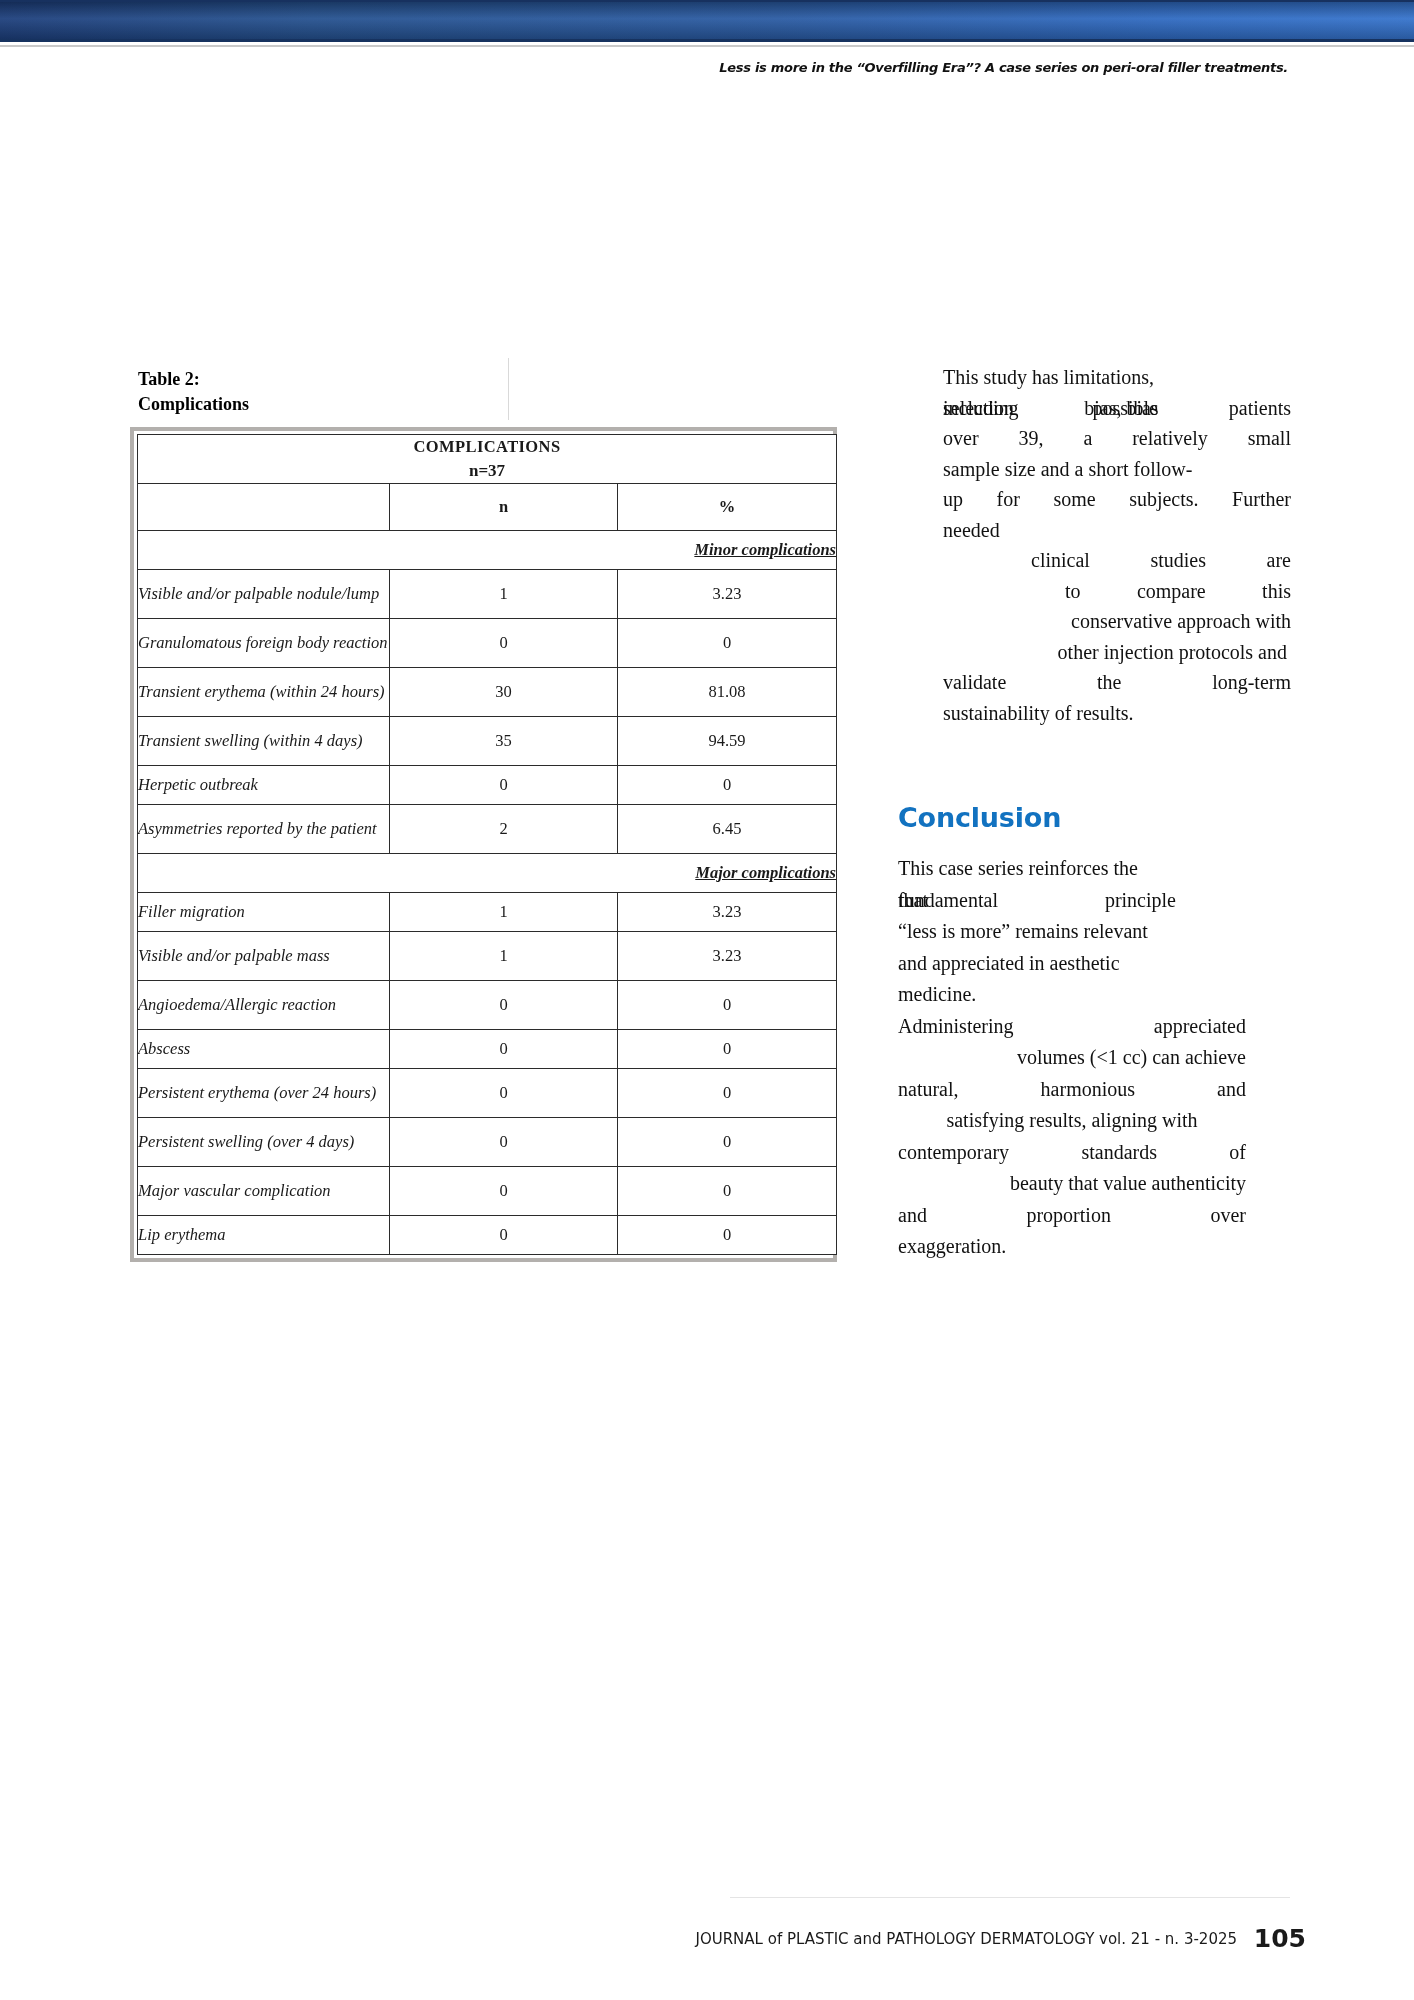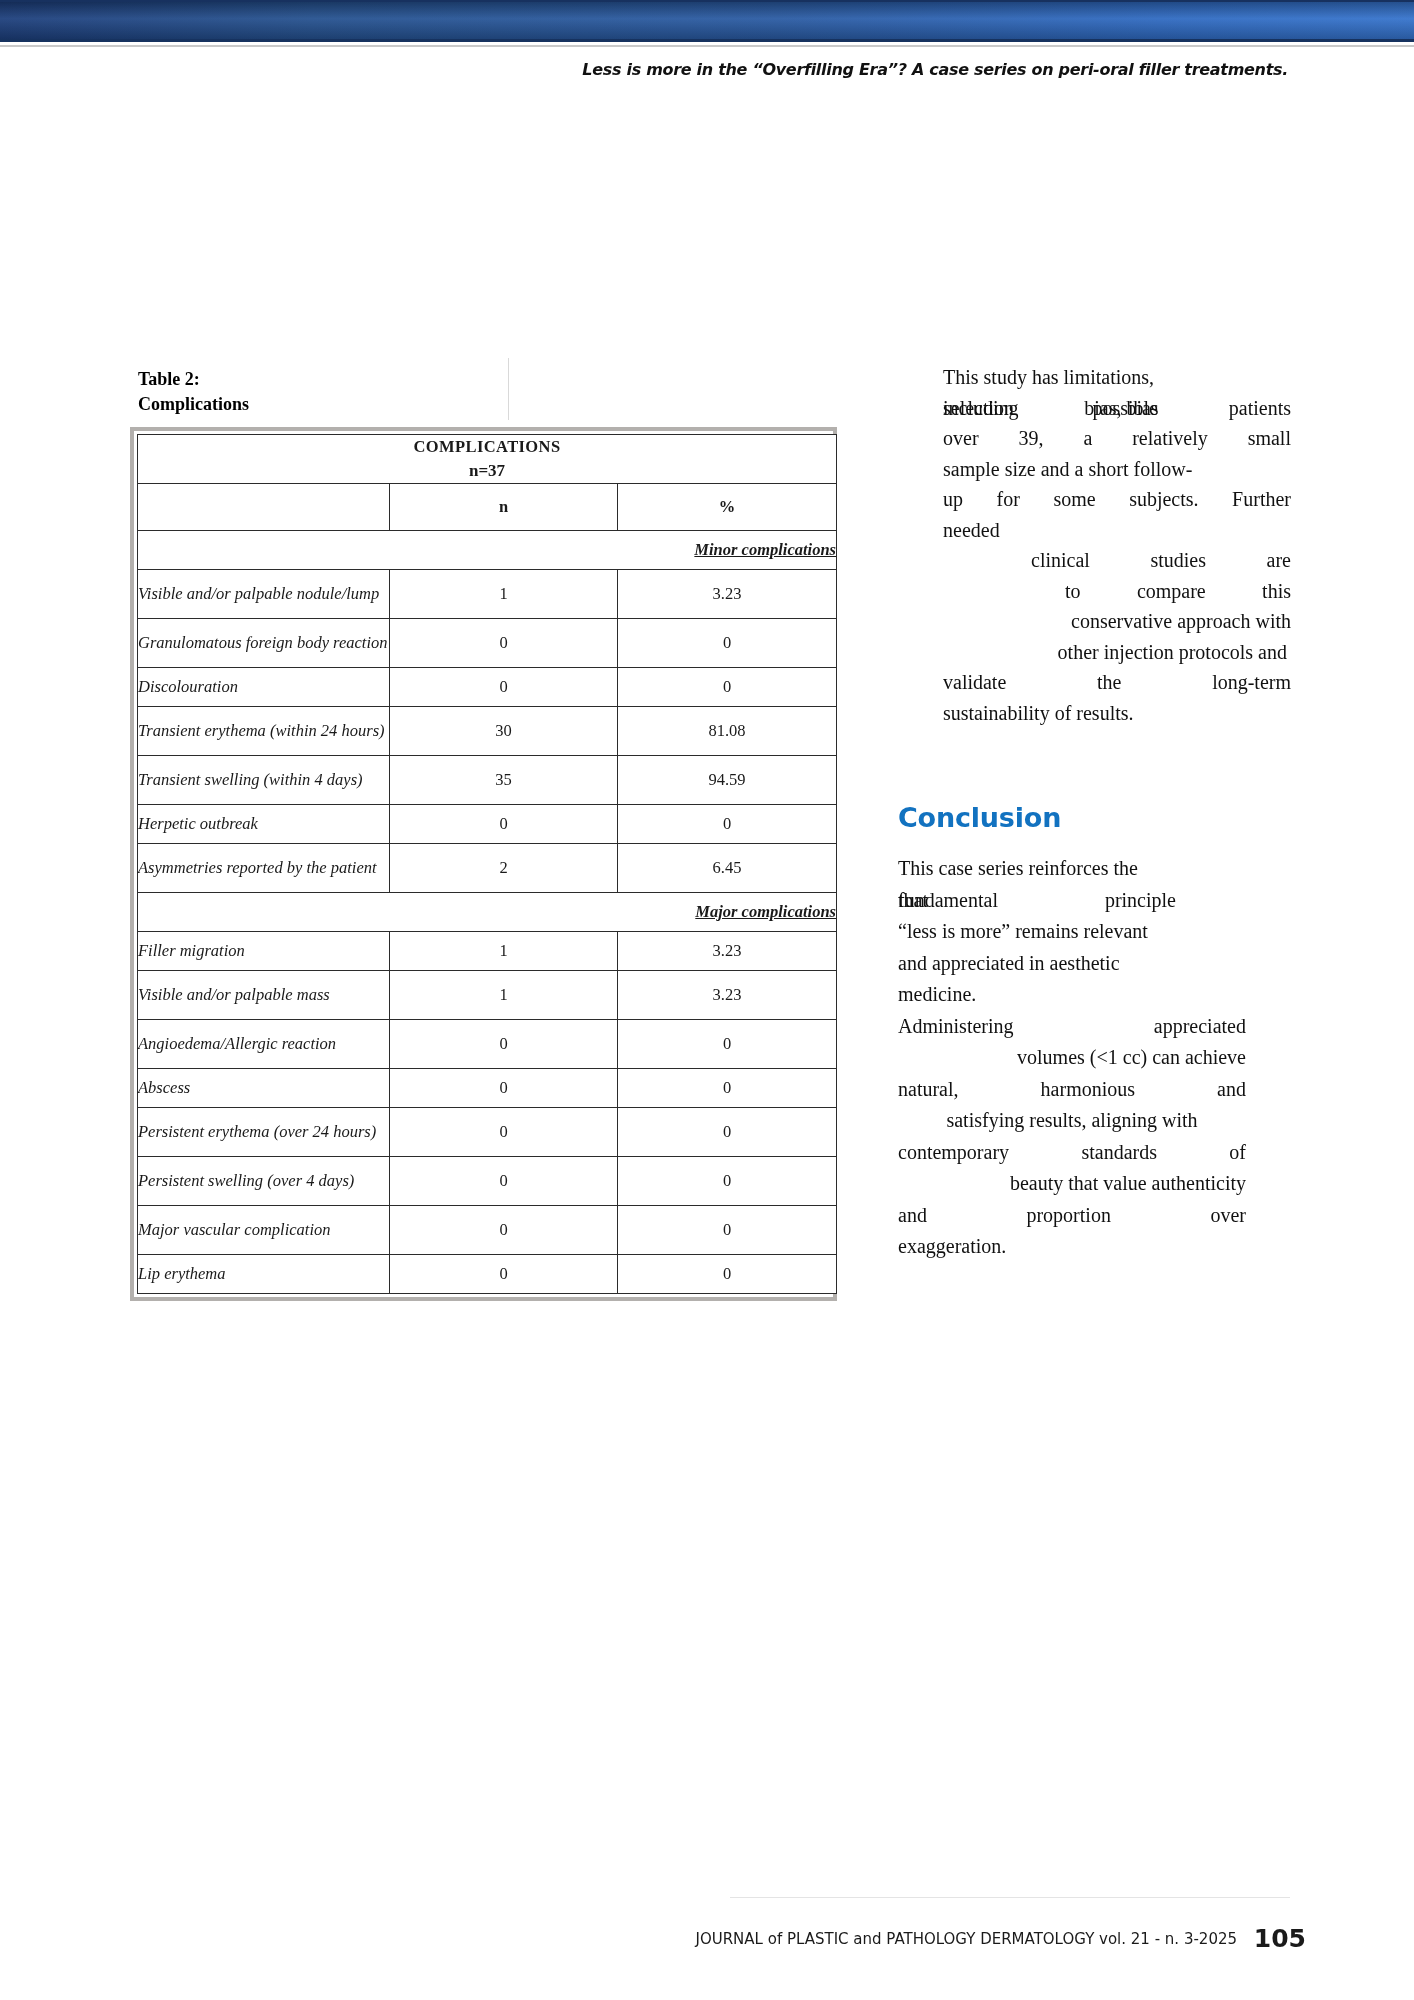--- a/index.html
+++ b/index.html
@@ -43,21 +43,21 @@
 
   
   #running-head {
     position: absolute;
     left: 0; top: 60px;
     width: 1288px;
     text-align: right;
     font-family: "DejaVu Sans", sans-serif;
     font-style: italic;
     font-weight: 600;
-    font-size: 16px;
+    font-size: 13px;
     letter-spacing: -0.3px;
     color: #111;
   }
 
   
   #table-caption {
     position: absolute;
     left: 138px; top: 367px;
     width: 270px;
     font-family: "Liberation Serif", serif;
@@ -263,25 +263,20 @@
       <tr class="tall">
         <td class="rowlabel">Visible and/or palpable nodule/lump</td>
         <td class="num">1</td>
         <td class="num">3.23</td>
       </tr>
       <tr class="tall">
         <td class="rowlabel">Granulomatous foreign body reaction</td>
         <td class="num">0</td>
         <td class="num">0</td>
       </tr>
-      <tr class="short">
-        <td class="rowlabel">Discolouration</td>
-        <td class="num">0</td>
-        <td class="num">0</td>
-      </tr>
       <tr class="tall">
         <td class="rowlabel">Transient erythema (within 24 hours)</td>
         <td class="num">30</td>
         <td class="num">81.08</td>
       </tr>
       <tr class="tall">
         <td class="rowlabel">Transient swelling (within 4 days)</td>
         <td class="num">35</td>
         <td class="num">94.59</td>
       </tr>

